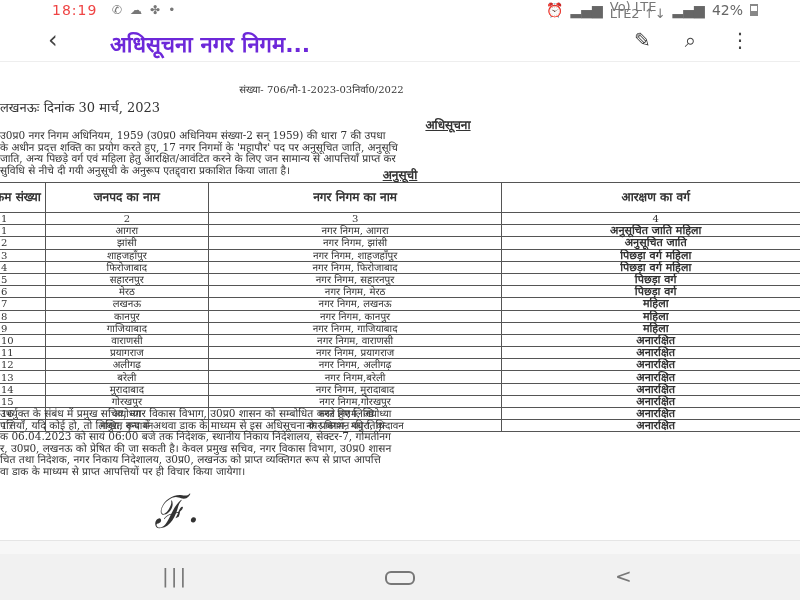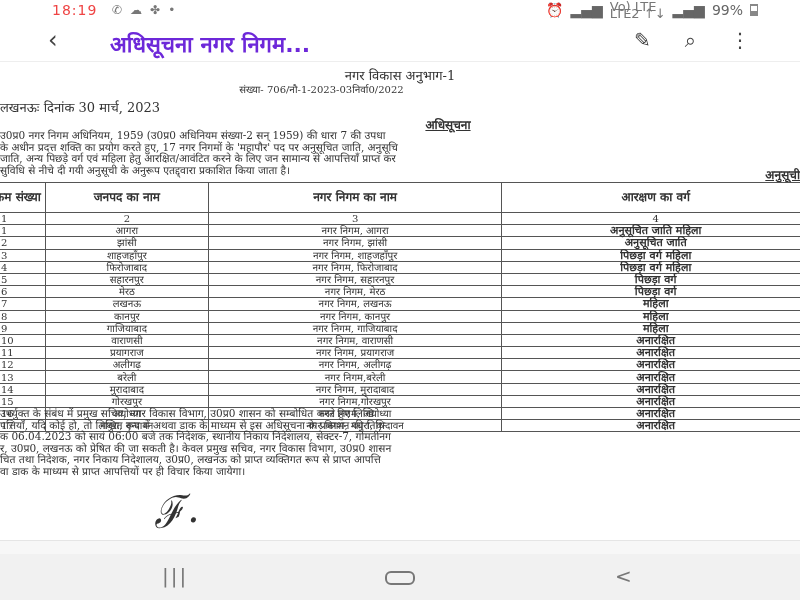--- a/index.html
+++ b/index.html
@@ -19,21 +19,21 @@
   .app-actions { position: absolute; right: 50px; top: 6px; display: flex; gap: 34px; align-items: center; }
   .app-actions span { font-size: 20px; color: #444; cursor: pointer; }
 
   .doc { position: absolute; top: 62px; left: 0; width: 800px; height: 478px; background: #fff; overflow: hidden; font-family: "DejaVu Serif", serif; color: #333; }
   .hdr1 { position: absolute; top: 4px; width: 800px; font-size: 13px; text-align: center; }
   .hdr2 { position: absolute; top: 20px; width: 643px; font-size: 10px; text-align: center; }
   .hdr3 { position: absolute; top: 36px; width: 800px; font-size: 13px; text-align: left; }
   .hdr4 { position: absolute; top: 54px; width: 800px; font-size: 12px; text-align: center; text-decoration: underline; font-weight: bold; margin-left: 48px; }
   .para { position: absolute; left: 0; width: 820px; font-size: 10.5px; line-height: 11.5px; white-space: nowrap; }
   .para1 { top: 68px; }
-  .sched-title { position: absolute; top: 104px; width: 800px; font-size: 12px; font-weight: bold; text-align: right; text-decoration: underline; }
+  .sched-title { position: absolute; top: 104px; width: 800px; font-size: 12px; font-weight: bold; text-align: center; text-decoration: underline; }
 
   table.sched { position: absolute; top: 120px; left: -10px; width: 820px; border-collapse: collapse; font-size: 10px; }
   table.sched th, table.sched td { border: 1px solid #555; padding: 0 2px; height: 12.2px; line-height: 11px; text-align: center; font-weight: normal; }
   table.sched thead tr.head th { height: 30px; font-weight: bold; font-size: 12px; }
   table.sched td.num { text-align: left; padding-left: 10px; }
   table.sched col.c1 { width: 55px; }
   table.sched col.c2 { width: 163px; }
   table.sched col.c3 { width: 294px; }
   table.sched col.c4 { width: 308px; }
   table.sched td.res { font-size: 11px; font-weight: bold; }
@@ -61,37 +61,36 @@
     <span>•</span>
   </div>
   <div class="status-right">
     <span>⏰</span>
     <span>▂▄▆</span>
     <span class="small">
       <span>Vo) LTE</span><br>
       <span>LTE2 ↑↓</span>
     </span>
     <span>▂▄▆</span>
-    <span>99%</span>
+    <span>42%</span>
     <span class="batt"></span>
   </div>
 </div>
 
 <div class="app-bar">
   <span class="back-btn">‹</span>
   <span class="app-title">अधिसूचना नगर निगम...</span>
   <div class="app-actions">
     <span>✎</span>
     <span>⌕</span>
     <span>⋮</span>
   </div>
 </div>
 
 <div class="doc">
-  <div class="hdr1">नगर विकास अनुभाग-1</div>
   <div class="hdr2">संख्या- 706/नौ-1-2023-03निर्वा0/2022</div>
   <div class="hdr3">लखनऊः दिनांक 30 मार्च, 2023</div>
   <div class="hdr4">अधिसूचना</div>
 
   <div class="para para1">
     <div>       उ0प्र0 नगर निगम अधिनियम, 1959 (उ0प्र0 अधिनियम संख्या-2 सन् 1959) की धारा 7 की उपधा</div>
     <div>के अधीन प्रदत्त शक्ति का प्रयोग करते हुए, 17 नगर निगमों के 'महापौर' पद पर अनुसूचित जाति, अनुसूचि</div>
     <div>जाति, अन्य पिछड़े वर्ग एवं महिला हेतु आरक्षित/आवंटित करने के लिए जन सामान्य से आपत्तियाँ प्राप्त कर</div>
     <div>सुविधि से नीचे दी गयी अनुसूची के अनुरूप एतद्द्वारा प्रकाशित किया जाता है।</div>
   </div>

